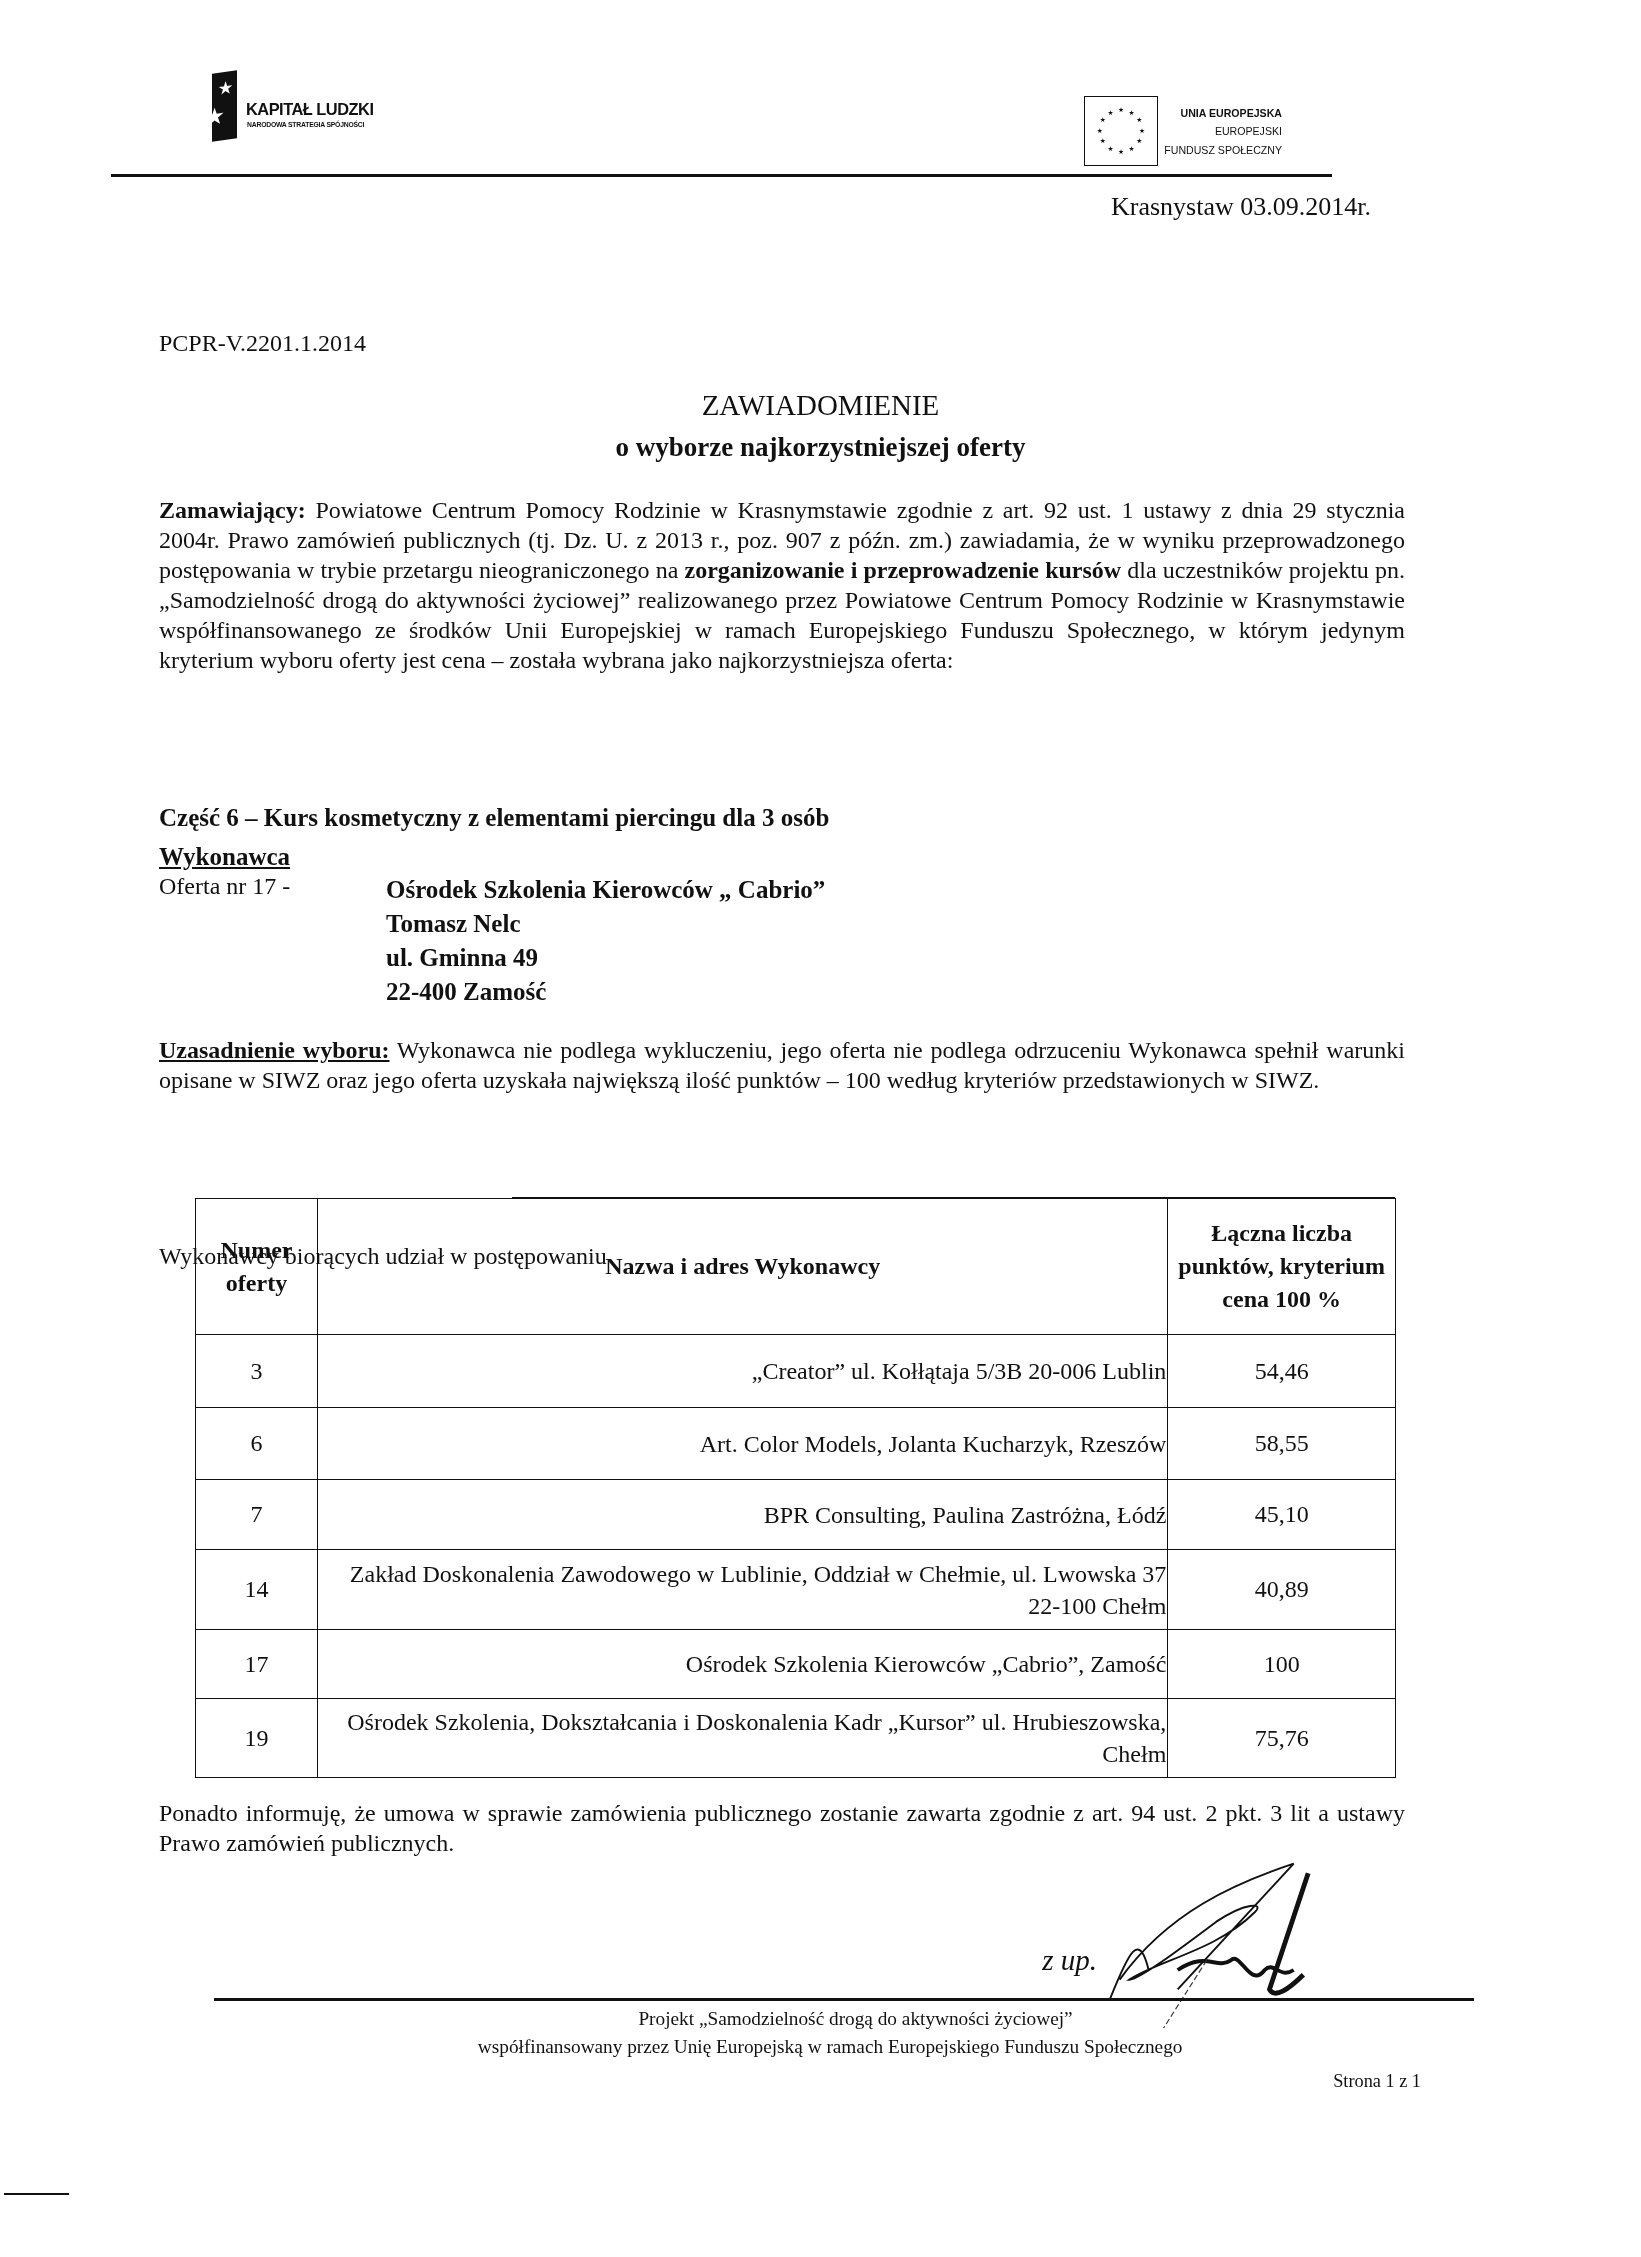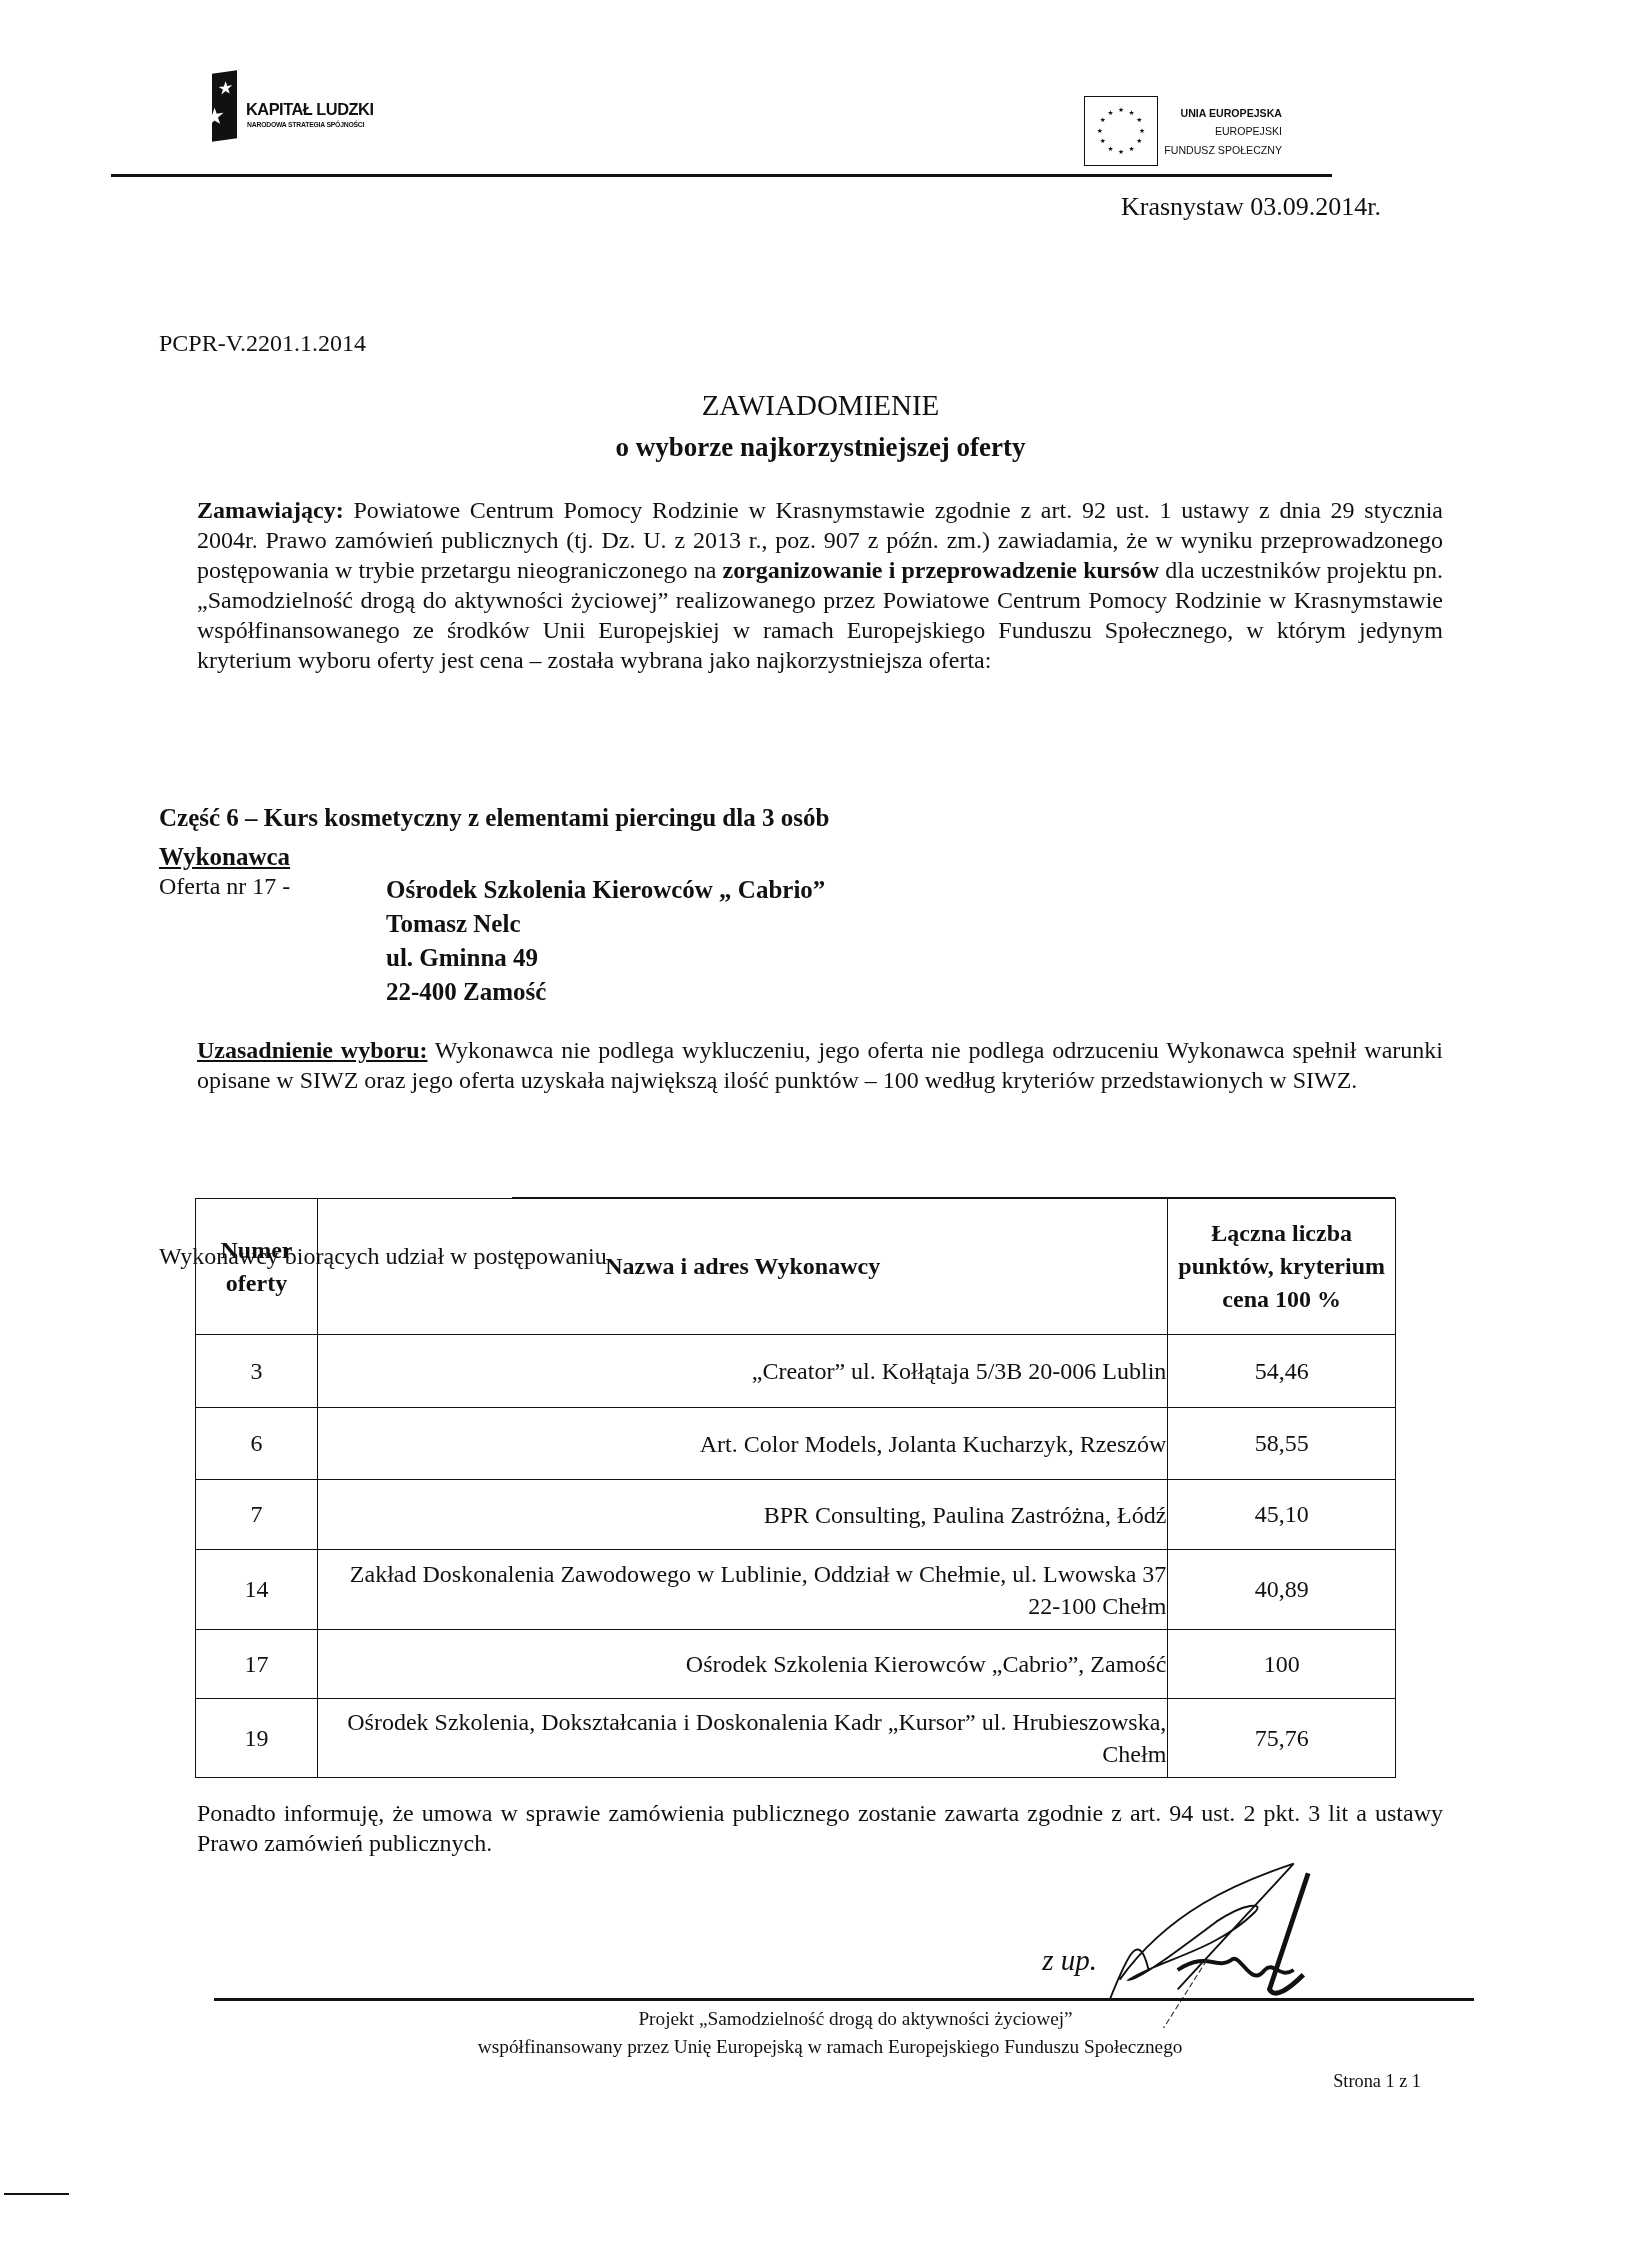--- a/index.html
+++ b/index.html
@@ -14,27 +14,27 @@
   .kl-title { left: 246px; top: 100px; font-family: "Liberation Sans", sans-serif; font-weight: bold;
               font-size: 16.4px; letter-spacing: -0.5px; }
   .kl-sub { left: 247px; top: 121px; font-family: "Liberation Sans", sans-serif; font-weight: bold;
             font-size: 6.8px; letter-spacing: -0.2px; }
   .ue-text { right: 359px; top: 104px; text-align: right; font-family: "Liberation Sans", sans-serif;
              font-size: 10.6px; line-height: 18.3px; }
   .ue-text .b { font-weight: bold; }
   .ue-flag { left: 1084px; top: 96px; width: 72px; height: 68px; border: 1.9px solid #111; }
   .ue-flag svg { width: 72px; height: 68px; }
   .hr-top { left: 111px; top: 174px; width: 1221px; height: 2.9px; background: #111; }
-  .place-date { right: 260px; top: 192px; font-size: 26px; }
+  .place-date { right: 270px; top: 192px; font-size: 26px; }
 
   .ref { left: 159px; top: 330px; font-size: 24px; }
   .title1 { left: 0; width: 1641px; top: 389px; text-align: center; font-size: 29px; }
   .title2 { left: 0; width: 1641px; top: 432px; text-align: center; font-size: 27px; font-weight: bold; }
 
-  .para { left: 159px; width: 1246px; font-size: 24px; line-height: 30px; text-align: justify; margin-left: 38px; }
+  .para { left: 159px; width: 1246px; font-size: 24px; line-height: 30px; text-align: justify; }
   .p1 { top: 495px; }
   .bold { font-weight: bold; }
   .u { text-decoration: underline; }
 
   .czesc { left: 159px; top: 804px; font-size: 25px; font-weight: bold; }
   .wyk { left: 159px; top: 843px; font-size: 25px; font-weight: bold; text-decoration: underline; }
   .oferta-label { left: 159px; top: 873px; font-size: 24px; }
   .oferta-lines { left: 374px; top: 873px; font-size: 25px; font-weight: bold; line-height: 34px; margin-left: 12px; }
 
   .p2 { top: 1035px; }

